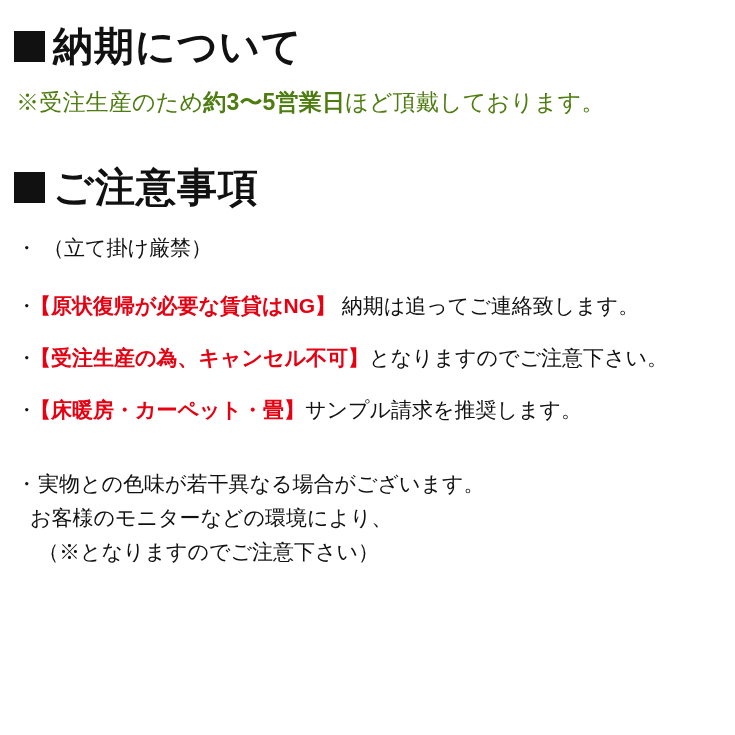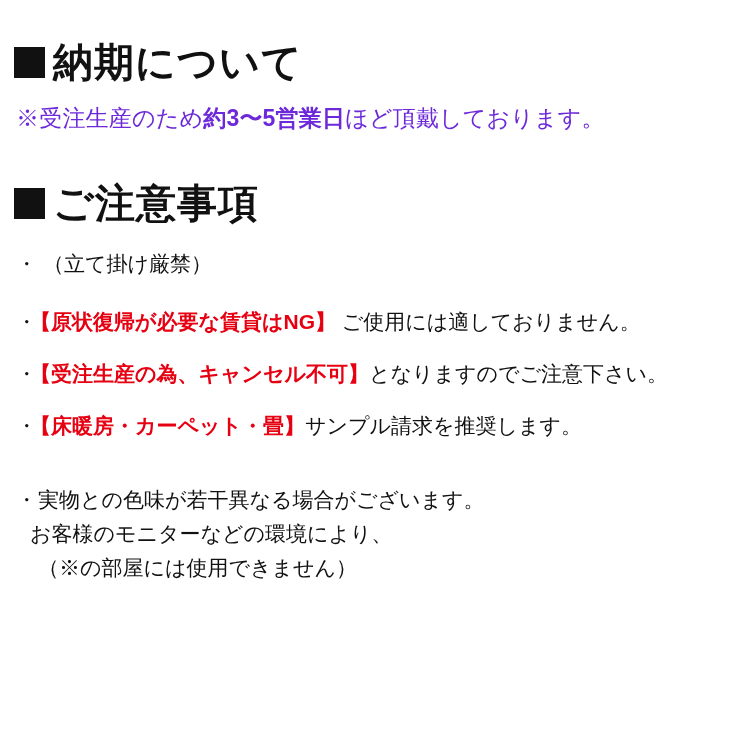--- a/index.html
+++ b/index.html
@@ -13,21 +13,20 @@
     font-family: "Liberation Sans", sans-serif;
     color: #1a1a1a;
     overflow: hidden;
   }
   .page {
     position: relative;
     width: 735px;
     height: 674px;
     box-sizing: border-box;
     padding: 24px 14px 0 14px;
-    margin-top: 16px;
   }
 
   
   .heading {
     display: flex;
     align-items: center;
     font-size: 40px;
     font-weight: bold;
     letter-spacing: 1px;
     color: #111111;
@@ -42,21 +41,21 @@
     flex: 0 0 auto;
   }
   .heading-text {
     white-space: nowrap;
   }
 
   
   .para {
     font-size: 23px;
     line-height: 1.62;
-    color: #6d28d9;
+    color: #4d7c0f;
     letter-spacing: 0.2px;
   }
   .para .bold {
     font-weight: bold;
   }
 
   .block-delivery {
     margin-top: 16px;
     padding-left: 2px;
   }
@@ -129,21 +128,21 @@
     <div class="note note-gap">
       <span class="dot">・</span>
       <span class="note-body">
         <span class="line indent" style="display:block">（立て掛け厳禁）</span>
       </span>
     </div>
 
     <div class="note">
       <span class="dot">・</span>
       <span class="note-body">
-        <span class="line"><span class="red">【原状復帰が必要な賃貸はNG】</span><span> ご使用には適しておりません。</span></span>
+        <span class="line"><span class="red">【原状復帰が必要な賃貸はNG】</span><span> 納期は追ってご連絡致します。</span></span>
       </span>
     </div>
 
     <div class="note">
       <span class="dot">・</span>
       <span class="note-body">
         <span class="line"><span class="red">【受注生産の為、キャンセル不可】</span><span>となりますのでご注意下さい。</span></span>
       </span>
     </div>
 
@@ -154,18 +153,18 @@
       </span>
     </div>
 
     <div class="spacer-lg"></div>
 
     <div class="note">
       <span class="dot">・</span>
       <span class="note-body">
         <span class="line indent2" style="display:block">実物との色味が若干異なる場合がございます。</span>
         <span class="line" style="display:block">お客様のモニターなどの環境により、</span>
-        <span class="line indent2" style="display:block">（※の部屋には使用できません）</span>
+        <span class="line indent2" style="display:block">（※となりますのでご注意下さい）</span>
       </span>
     </div>
 
   </div>
 </div>
 
 </body></html>

